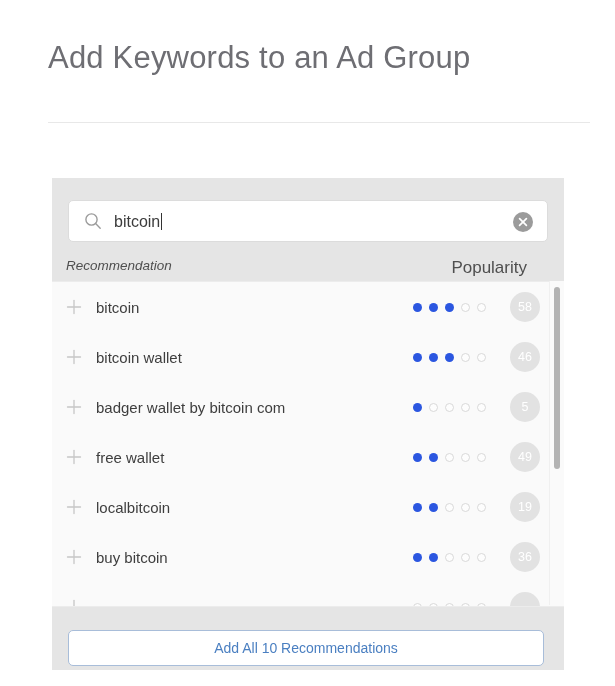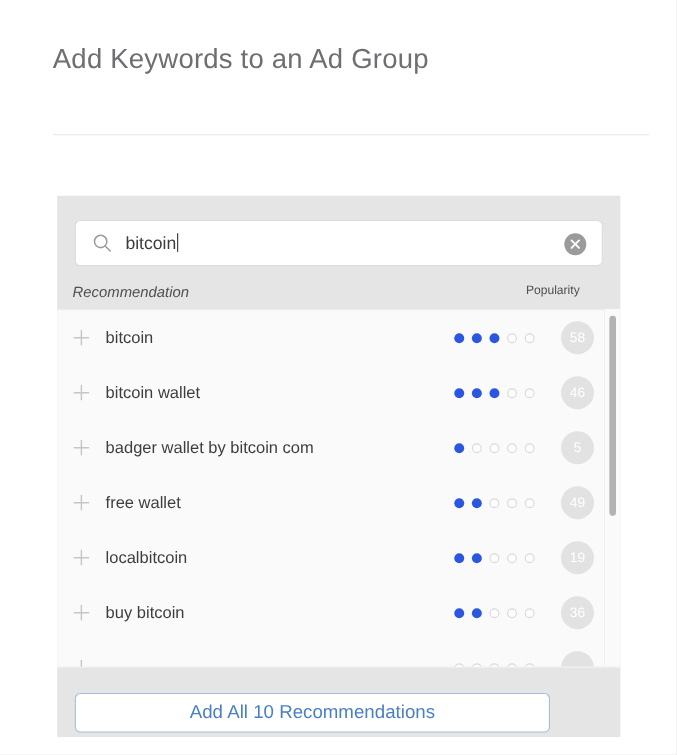--- a/index.html
+++ b/index.html
@@ -14,21 +14,21 @@
     color: #4a4a4a;
     overflow: hidden;
     position: relative;
   }
 
   
   .page-title {
     position: absolute;
     left: 48px;
     top: 40px;
-    font-size: 25px;
+    font-size: 31px;
     font-weight: 400;
     color: #6e6e73;
     letter-spacing: 0.2px;
     white-space: nowrap;
   }
   .header-divider {
     position: absolute;
     left: 48px;
     top: 122px;
     width: 542px;
@@ -107,21 +107,21 @@
     left: 0;
     top: 0;
     font-size: 13.5px;
     color: #4f4f4f;
     font-style: italic;
   }
   .col-pop {
     position: absolute;
     right: 29px;
     top: 0;
-    font-size: 11px;
+    font-size: 17px;
     color: #4f4f4f;
   }
 
   
   .list-area {
     position: absolute;
     left: 0;
     top: 103px;
     width: 512px;
     height: 324px;
@@ -208,28 +208,28 @@
     border-radius: 3px;
     background: #b3b3b3;
     cursor: pointer;
   }
 
   
   .add-all-btn {
     position: absolute;
     left: 16px;
     top: 452px;
-    width: 432px;
+    width: 476px;
     height: 36px;
     box-sizing: border-box;
     background: #ffffff;
     border: 1px solid #a8bdd9;
     border-radius: 5px;
     color: #4a7fc1;
-    font-size: 17px;
+    font-size: 14px;
     display: flex;
     align-items: center;
     justify-content: center;
     cursor: pointer;
     font-family: "Liberation Sans", sans-serif;
   }
 </style>
 </head>
 <body>
 

